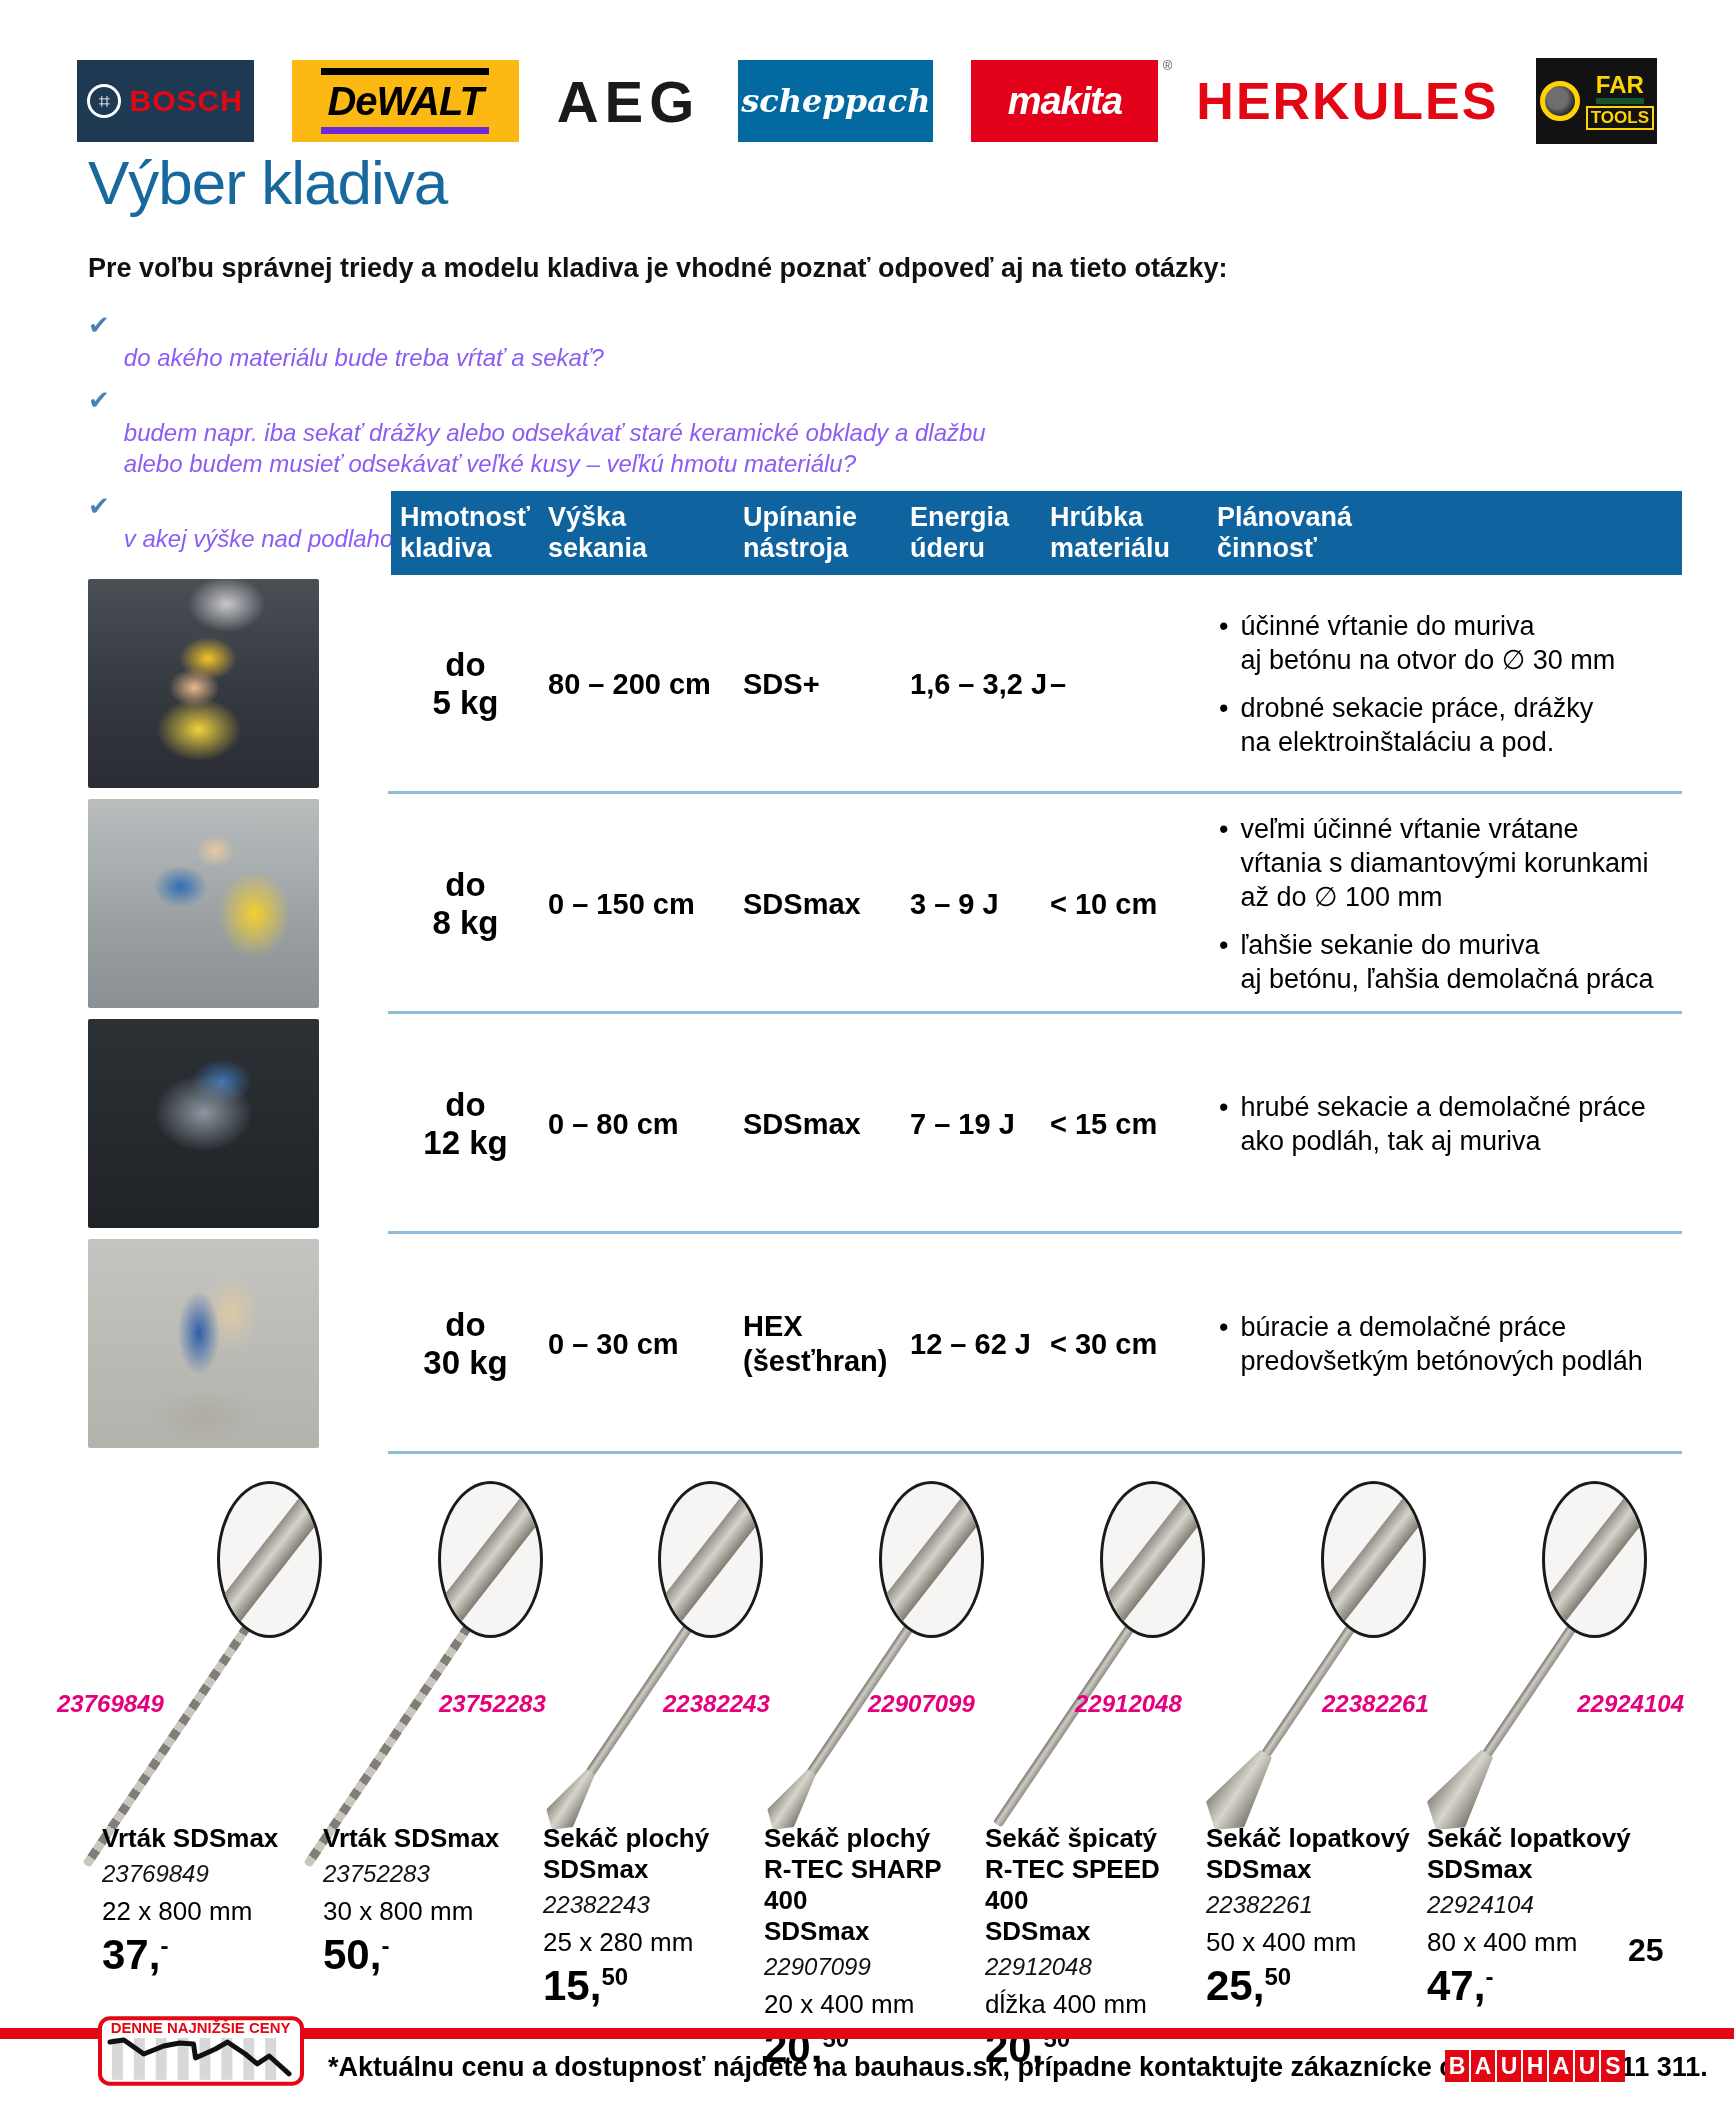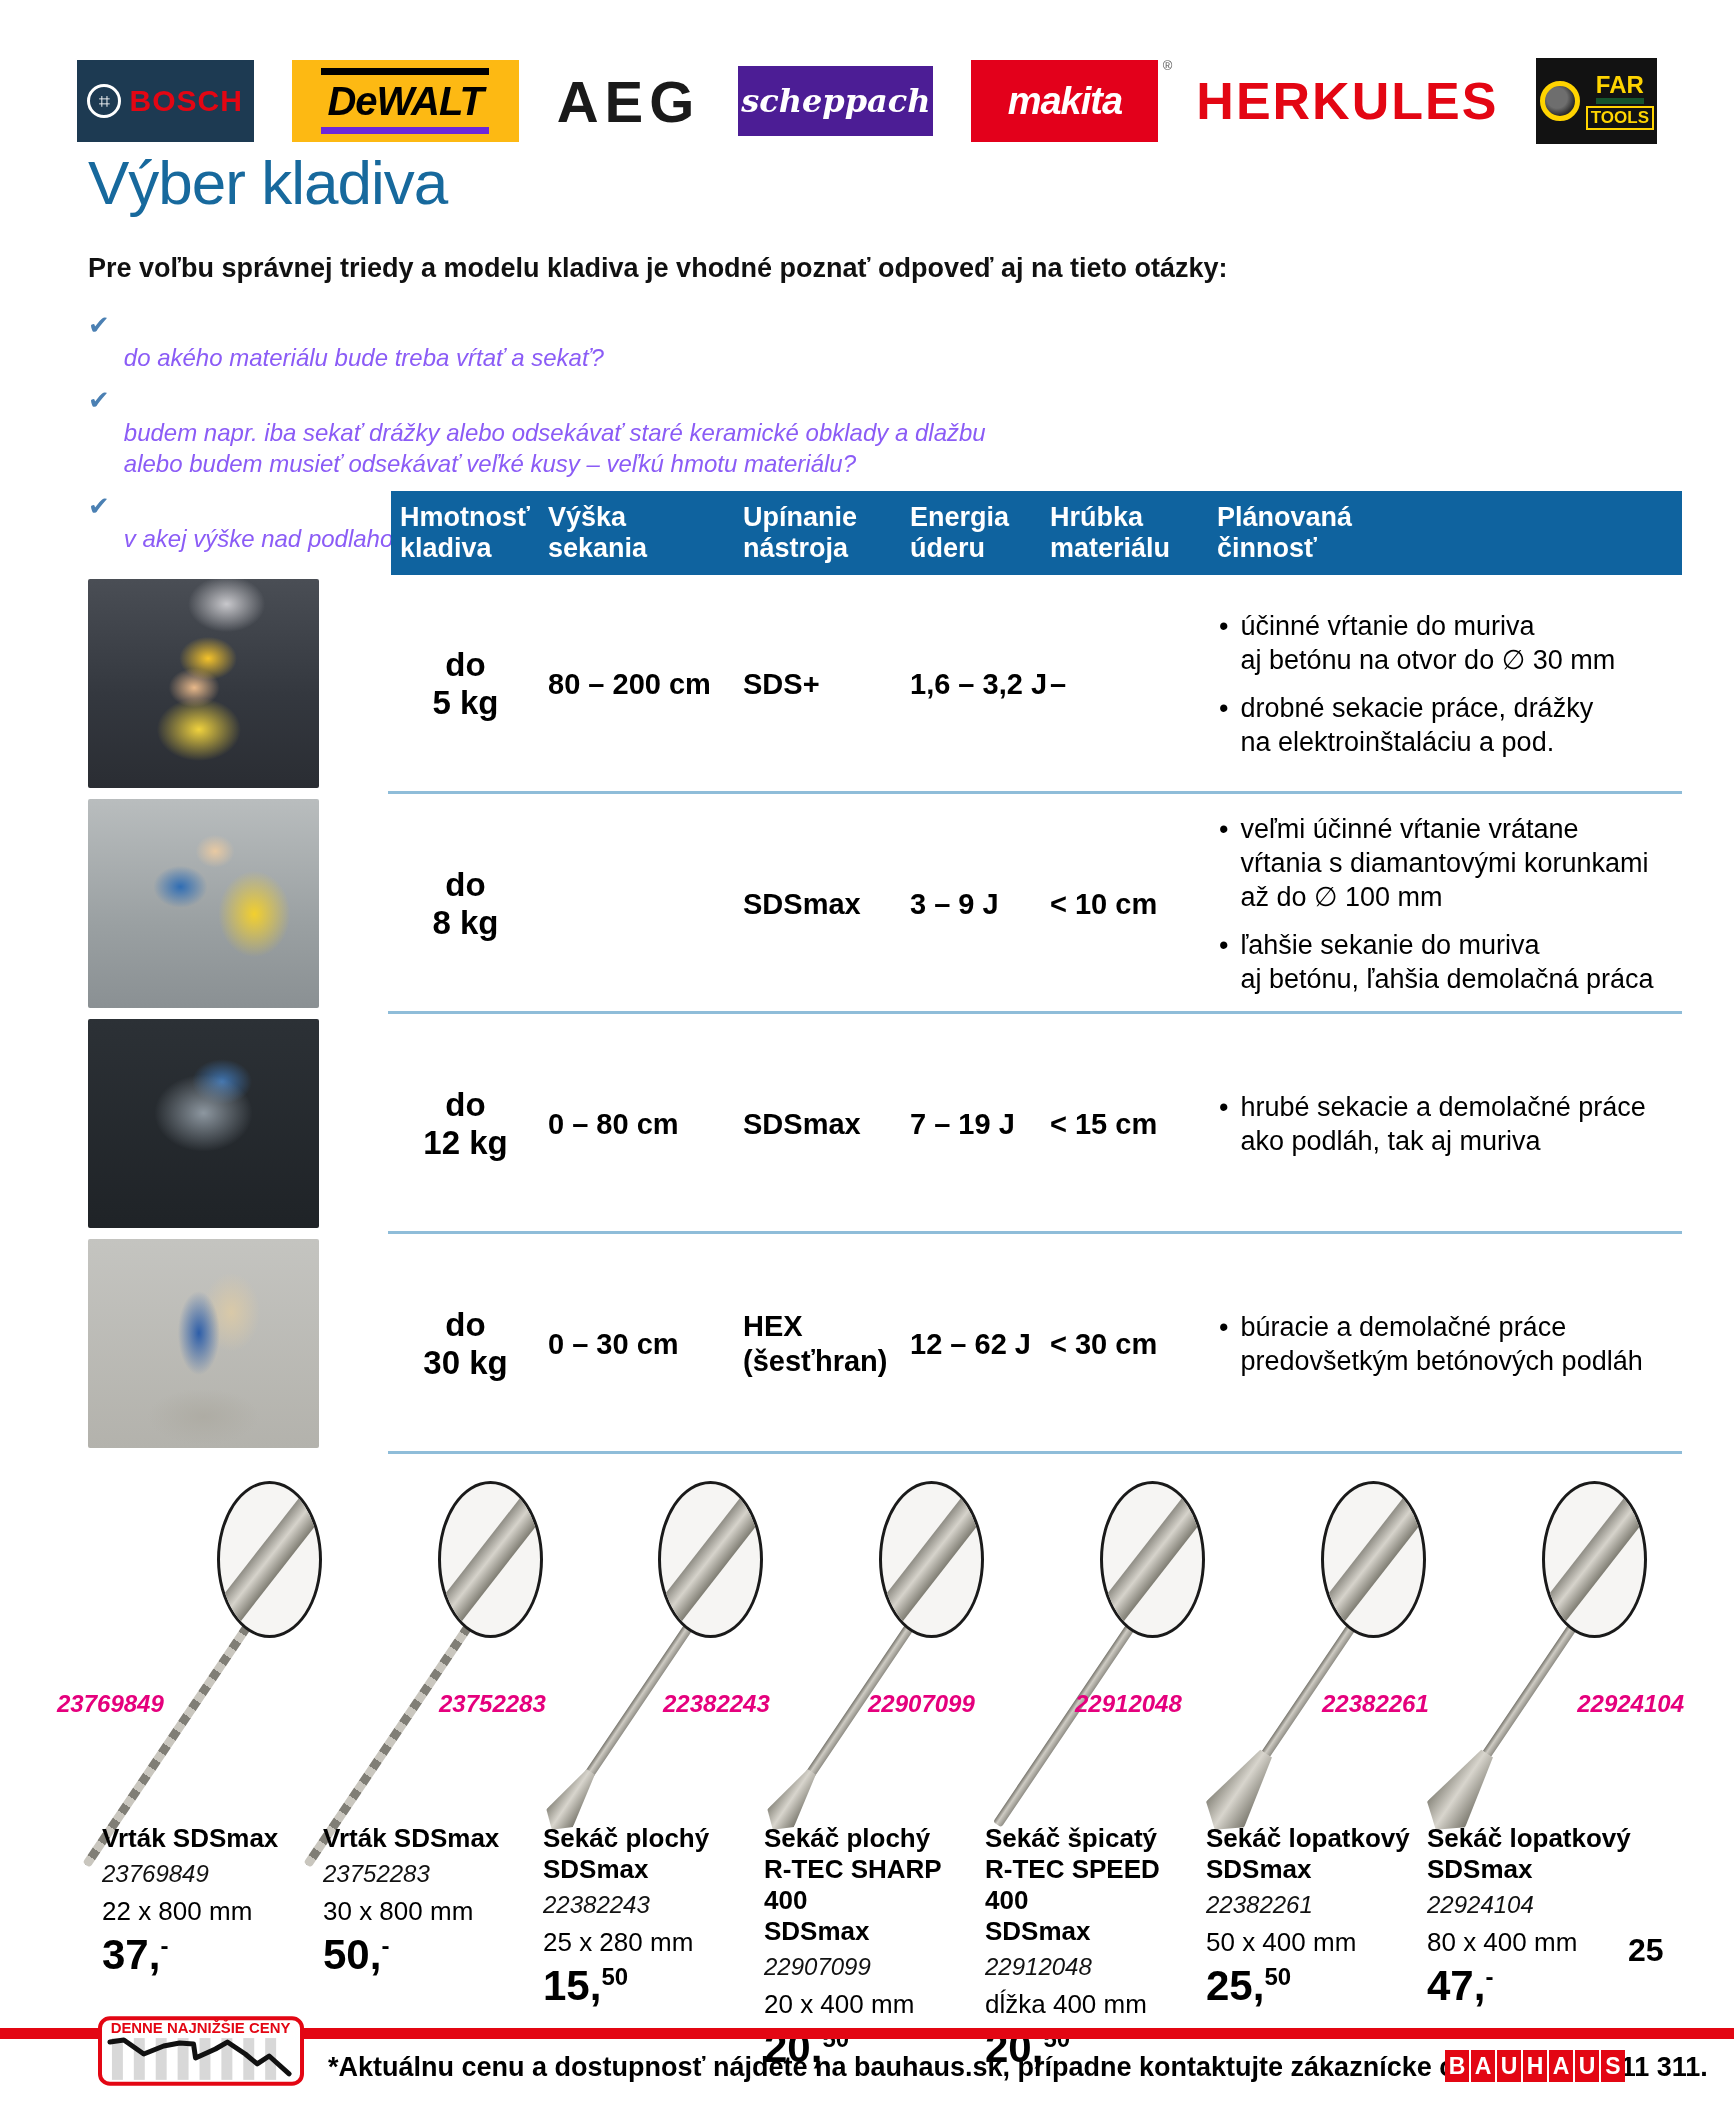--- a/index.html
+++ b/index.html
@@ -11,21 +11,21 @@
             display:flex; justify-content:center; align-items:center; gap:38px; }
   .logo { display:flex; align-items:center; justify-content:center; }
   .logo-bosch { width:177px; height:82px; background:#1d3a52; gap:8px; }
   .bosch-ring { width:34px; height:34px; border:3px solid #fff; border-radius:50%;
                 display:flex; align-items:center; justify-content:center; color:#fff; font-size:20px; }
   .logo-bosch .txt { color:#e30613; font-weight:700; font-size:30px; letter-spacing:1px; }
   .logo-dewalt { width:227px; height:82px; background:#fdb913; flex-direction:column; }
   .logo-dewalt .txt { color:#000; font-weight:700; font-size:40px; font-style:italic; letter-spacing:-1px;
                       border-top:7px solid #000; border-bottom:7px solid #6d28d9; line-height:52px; padding:0 6px; }
   .logo-aeg .txt { color:#1a1a1a; font-weight:700; font-size:58px; letter-spacing:6px; }
-  .logo-scheppach { width:195px; height:70px; background:#4c1d95; }
+  .logo-scheppach { width:195px; height:82px; background:#0369a1; }
   .logo-scheppach .txt { color:#fff; font-family:"DejaVu Serif", serif; font-style:italic; font-weight:700; font-size:32px; }
   .logo-makita { width:187px; height:82px; background:#e3001b; position:relative; }
   .logo-makita .txt { color:#fff; font-weight:700; font-style:italic; font-size:38px; letter-spacing:-1px; }
   .logo-makita .reg { position:absolute; right:-14px; top:-2px; color:#555; font-size:13px; }
   .logo-herkules .txt { color:#e30613; font-weight:700; font-size:52px; letter-spacing:2px; }
   .logo-fartools { width:121px; height:86px; background:#121212; gap:6px; }
   .ft-ring { width:40px; height:40px; border:5px solid #ffd400; border-radius:50%;
              background:radial-gradient(circle at 40% 40%, #6e6e6e 0 40%, #2c2c2c 70%); }
   .ft-col { display:flex; flex-direction:column; align-items:center; gap:2px; }
   .ft-far { color:#ffd400; font-weight:700; font-size:24px; border-bottom:6px solid #14532d; line-height:26px; }
@@ -211,20 +211,21 @@
     </div>
     <div class="rowline"></div>
   </div>
 
   <div class="trow" style="top:794px">
     <div class="cell cell-photo photo2"></div>
     <div class="cell cell-weight">
         <div>do</div>
         <div>8 kg</div>
       </div>
+    <div class="cell cell-height">0 – 150 cm</div>
     <div class="cell cell-chuck">SDSmax</div>
     <div class="cell cell-energy">3 – 9 J</div>
     <div class="cell cell-thick">&lt; 10 cm</div>
     <div class="cell cell-tasks">
       <div class="task">
           <span class="ttext">veľmi účinné vŕtanie vrátane
 vŕtania s diamantovými korunkami
 až do ∅ 100 mm</span>
         </div>
       <div class="task">

